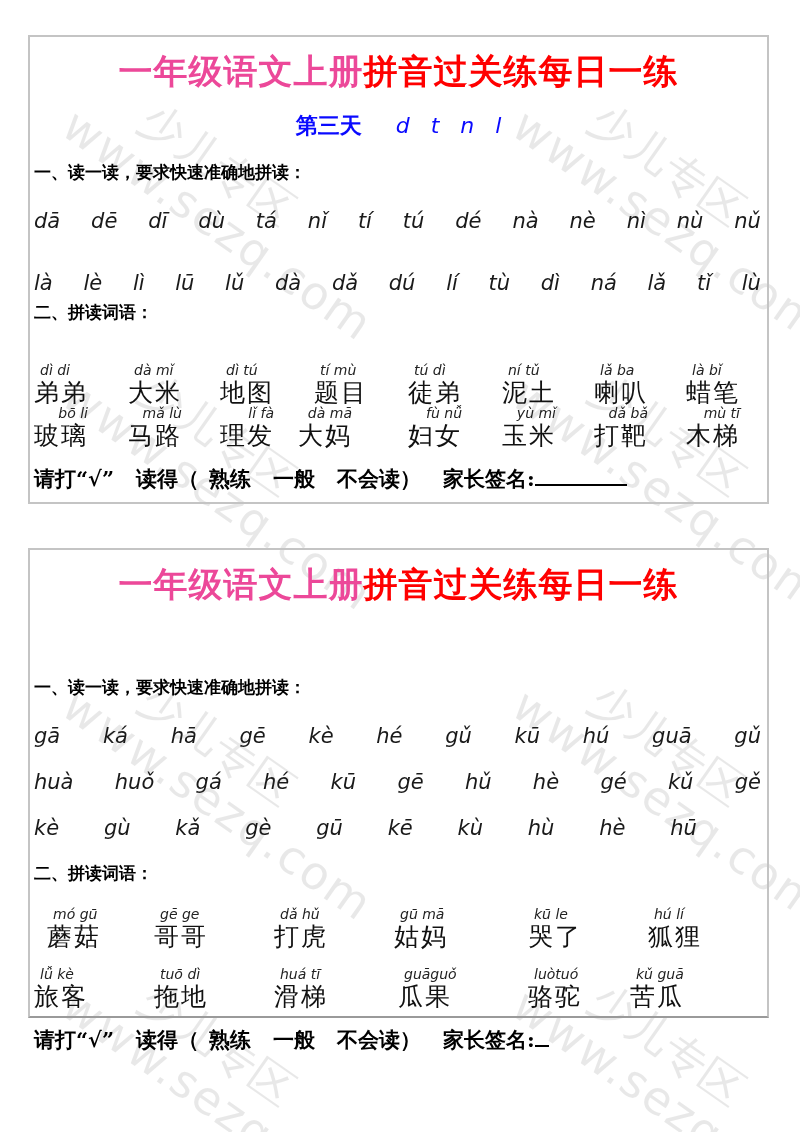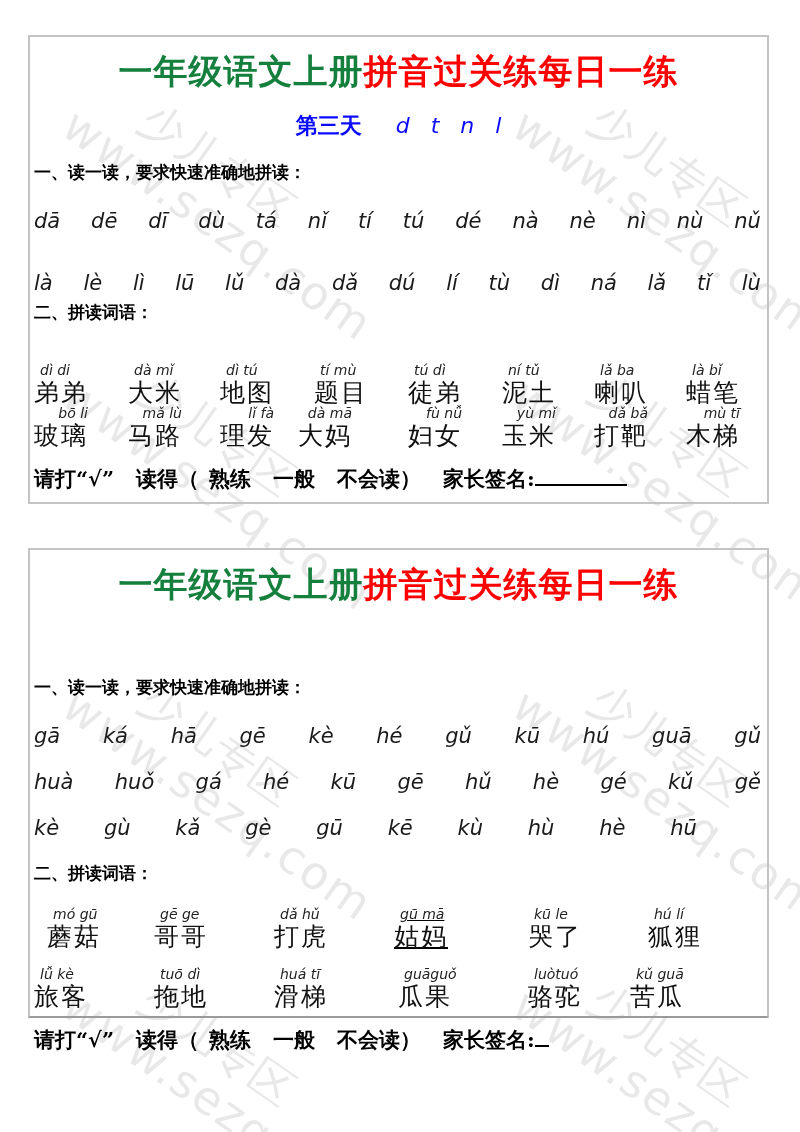--- a/index.html
+++ b/index.html
@@ -22,21 +22,21 @@
     box-sizing: border-box;
   }
   .card.c1 { top: 35px; height: 469px; }
   .card.c2 { top: 548px; height: 470px; border-bottom-color: #9a9a9a; }
 
   .title {
     position: absolute; left: 0; right: 0; text-align: center;
     font-family: "DejaVu Serif", "Liberation Serif", serif; font-weight: bold;
     font-size: 34px; letter-spacing: 1px;
   }
-  .title .black { color: #15803d; }
+  .title .black { color: #ec4899; }
   .title .red { color: #ff0000; }
 
   .subtitle {
     position: absolute; left: 0; right: 0; text-align: center;
     color: #0a0aff; font-weight: bold; font-size: 22px;
     font-family: "DejaVu Serif", serif;
   }
   .subtitle .letters {
     font-family: "DejaVu Sans", sans-serif; font-style: italic; font-weight: normal;
     margin-left: 34px; word-spacing: 14px;
@@ -287,21 +287,21 @@
         <span class="hz">蘑菇</span>
       </div>
     <div class="word" style="left:120px;">
         <span class="py">gē ge</span>
         <span class="hz">哥哥</span>
       </div>
     <div class="word" style="left:240px;">
         <span class="py">dǎ hǔ</span>
         <span class="hz">打虎</span>
       </div>
-    <div class="word" style="left:360px;text-decoration:underline;">
+    <div class="word" style="left:360px;">
         <span class="py">gū mā</span>
         <span class="hz">姑妈</span>
       </div>
     <div class="word" style="left:494px;">
         <span class="py">kū  le</span>
         <span class="hz">哭了</span>
       </div>
     <div class="word" style="left:614px;">
         <span class="py">hú  lí</span>
         <span class="hz">狐狸</span>

